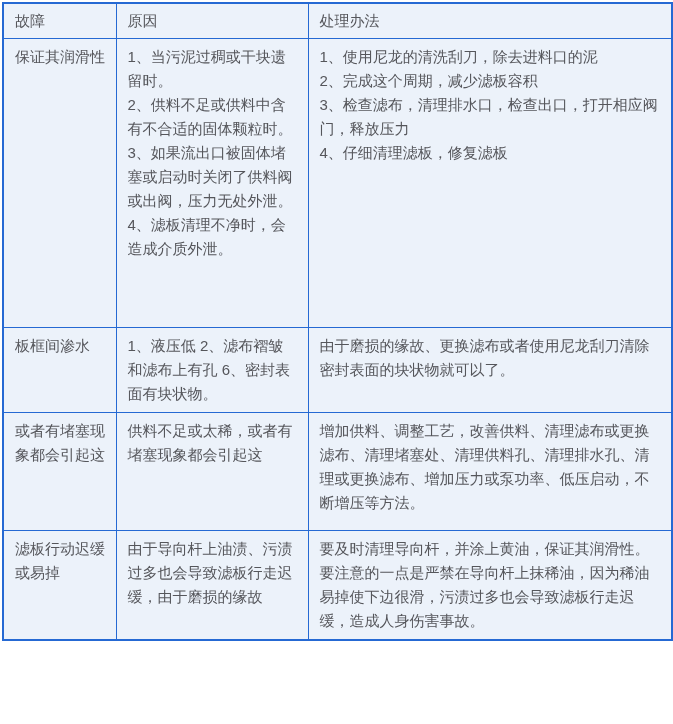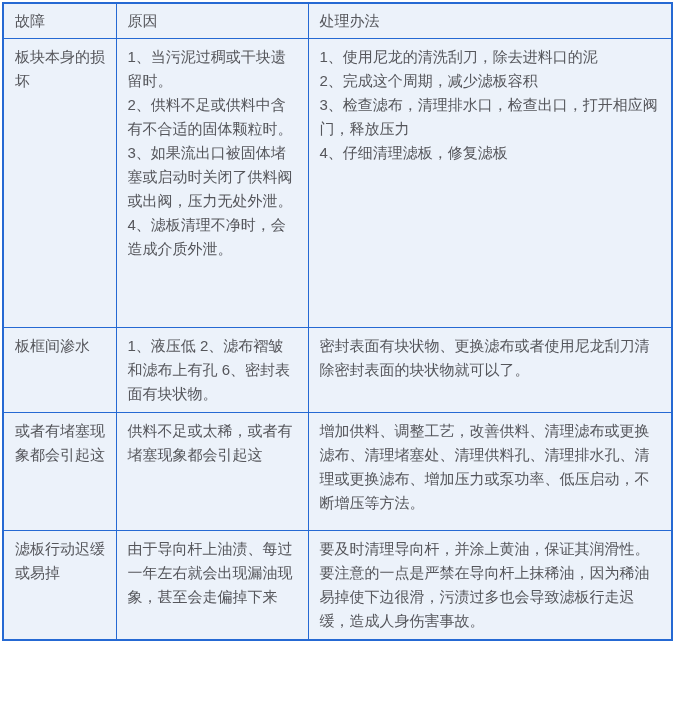--- a/index.html
+++ b/index.html
@@ -69,40 +69,40 @@
     </colgroup>
     <thead>
       <tr class="header-row">
         <th>故障</th>
         <th>原因</th>
         <th>处理办法</th>
       </tr>
     </thead>
     <tbody>
       <tr class="r1">
-        <td>板块本身的损坏</td>
+        <td>保证其润滑性</td>
         <td>1、当污泥过稠或干块遗留时。
 2、供料不足或供料中含有不合适的固体颗粒时。
 3、如果流出口被固体堵塞或启动时关闭了供料阀或出阀，压力无处外泄。
 4、滤板清理不净时，会造成介质外泄。</td>
         <td>1、使用尼龙的清洗刮刀，除去进料口的泥
 2、完成这个周期，减少滤板容积
 3、检查滤布，清理排水口，检查出口，打开相应阀门，释放压力
 4、仔细清理滤板，修复滤板</td>
       </tr>
       <tr class="r2">
         <td>板框间渗水</td>
         <td>1、液压低 2、滤布褶皱和滤布上有孔 6、密封表面有块状物。</td>
-        <td>密封表面有块状物、更换滤布或者使用尼龙刮刀清除密封表面的块状物就可以了。</td>
+        <td>由于磨损的缘故、更换滤布或者使用尼龙刮刀清除密封表面的块状物就可以了。</td>
       </tr>
       <tr class="r3">
         <td>或者有堵塞现象都会引起这</td>
         <td>供料不足或太稀，或者有堵塞现象都会引起这</td>
         <td>增加供料、调整工艺，改善供料、清理滤布或更换滤布、清理堵塞处、清理供料孔、清理排水孔、清理或更换滤布、增加压力或泵功率、低压启动，不断增压等方法。</td>
       </tr>
       <tr class="r4">
         <td>滤板行动迟缓或易掉</td>
-        <td>由于导向杆上油渍、每过一年左右就会出现漏油现象，甚至会走偏掉下来</td>
+        <td>由于导向杆上油渍、污渍过多也会导致滤板行走迟缓，由于磨损的缘故</td>
         <td>要及时清理导向杆，并涂上黄油，保证其润滑性。要注意的一点是严禁在导向杆上抹稀油，因为稀油易掉使下边很滑，污渍过多也会导致滤板行走迟缓，造成人身伤害事故。</td>
       </tr>
     </tbody>
   </table>
 </div>
 
 </body></html>

